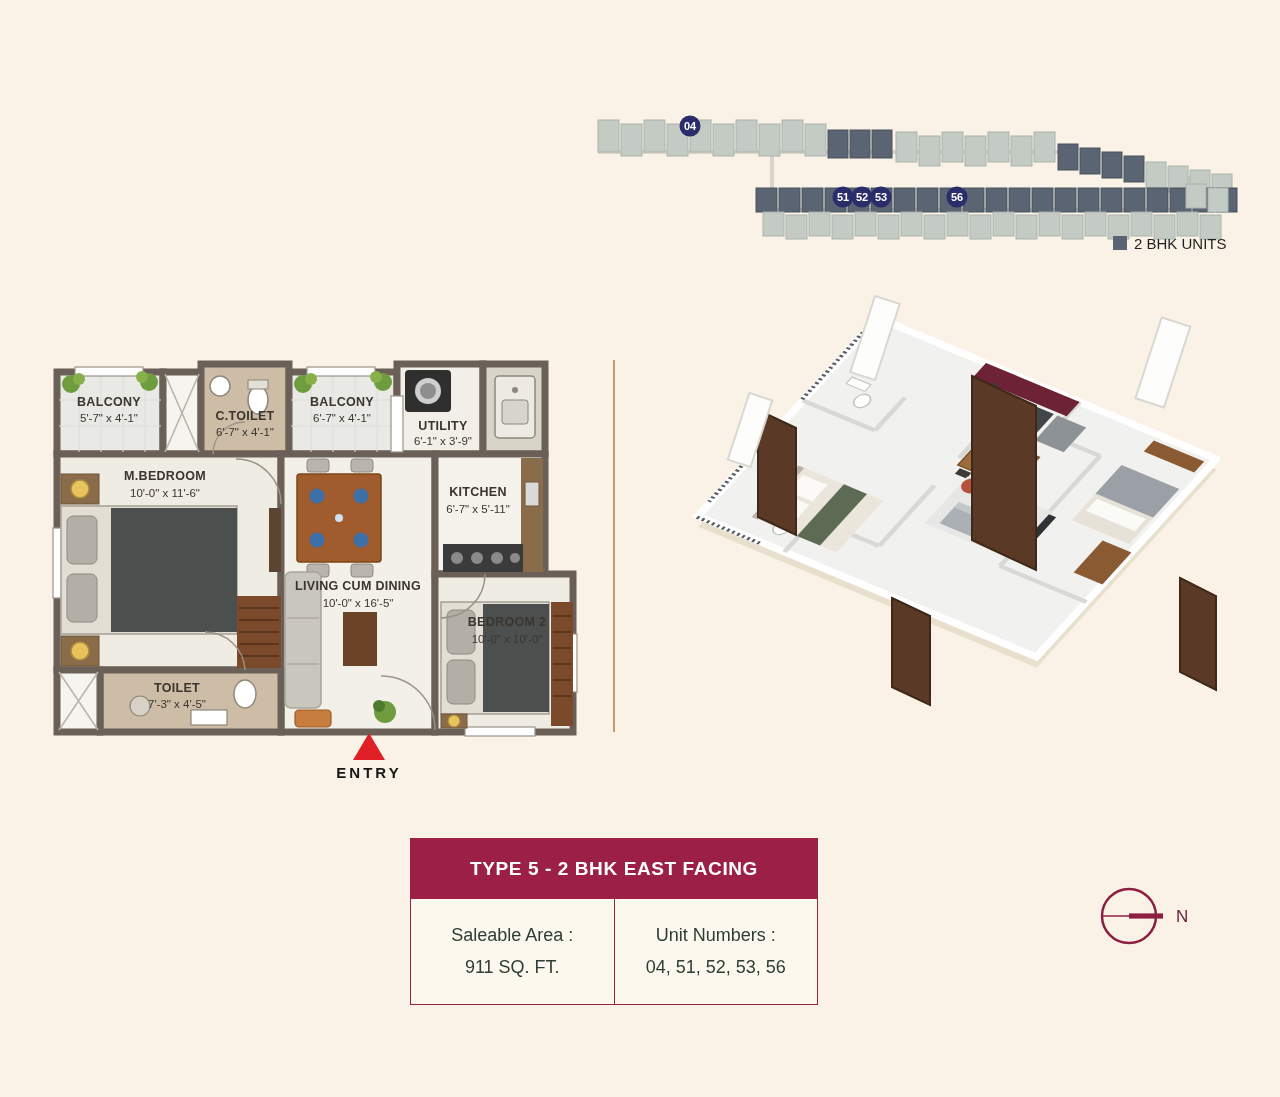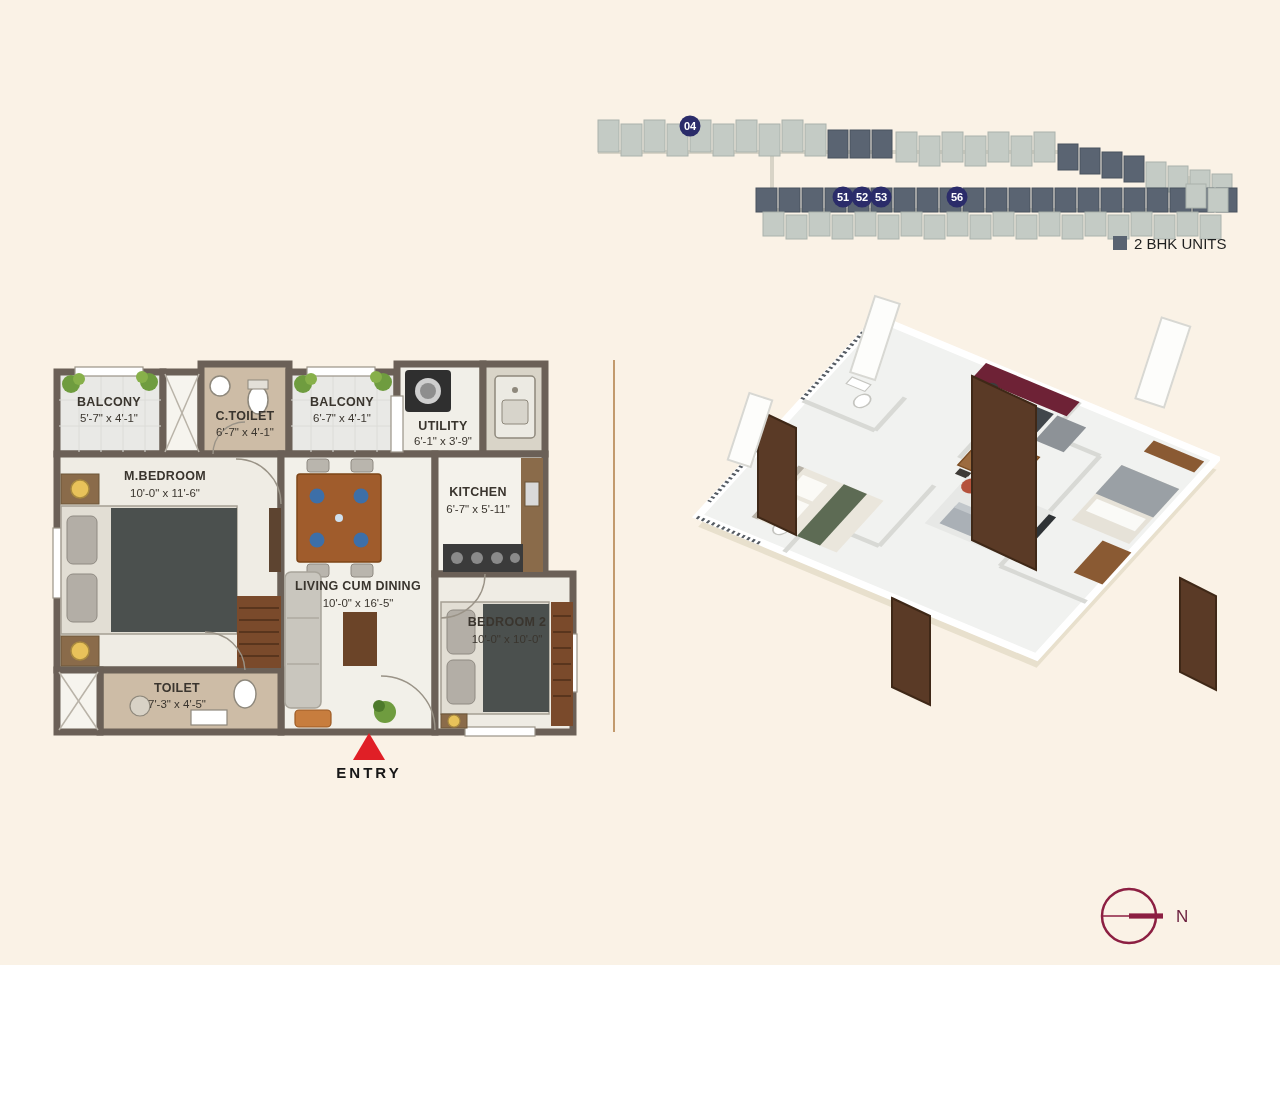--- a/index.html
+++ b/index.html
@@ -1,17 +1,17 @@
 <!DOCTYPE html>
 <html><head>
 <meta charset="utf-8">
 <style>
   html,body{margin:0;padding:0;}
   body{font-family:"Liberation Sans",sans-serif;}
-  .canvas{position:relative;width:1280px;height:965px;background:#faf2e6;overflow:hidden;}
+  .canvas{position:relative;width:1280px;height:1097px;background:#faf2e6;overflow:hidden;}
   .abs{position:absolute;}
   svg text{font-family:"Liberation Sans",sans-serif;}
 
   
   .info-box{left:410px;top:838px;width:408px;border:1.5px solid #9c1f45;background:#fcf8ee;box-sizing:border-box;}
   .info-box .hdr{background:#9c1f45;color:#ffffff;text-align:center;font-weight:bold;
     font-size:19px;letter-spacing:.6px;padding:19px 4px;}
   .info-box .body{display:flex;}
   .info-box .cell{flex:1;text-align:center;padding:21px 8px;color:#2e3d35;font-size:18px;line-height:1.75;}
   .info-box .cell.right{border-left:1.5px solid #9c1f45;}
@@ -395,20 +395,33 @@
       <polygon points="560,298 596,316 596,410 560,392" fill="#5a3a26" stroke="#3f2817" stroke-width="2"></polygon>
     </g>
 
     <g>
       <rect x="242" y="18" width="26" height="80" fill="#fdfdfb" stroke="#d8d8d3" stroke-width="2" transform="rotate(18 255 58)"></rect>
       <rect x="528" y="40" width="30" height="85" fill="#fdfdfb" stroke="#d8d8d3" stroke-width="2" transform="rotate(18 543 82)"></rect>
       <rect x="118" y="115" width="24" height="70" fill="#fdfdfb" stroke="#d8d8d3" stroke-width="2" transform="rotate(18 130 150)"></rect>
     </g>
   </svg>
 
+  <div class="abs info-box">
+    <div class="hdr">TYPE 5 - 2 BHK EAST FACING</div>
+    <div class="body">
+      <div class="cell">
+        <div>Saleable Area :</div>
+        <div>911 SQ. FT.</div>
+      </div>
+      <div class="cell right">
+        <div>Unit Numbers :</div>
+        <div>04, 51, 52, 53, 56</div>
+      </div>
+    </div>
+  </div>
 
   <svg class="abs" style="left:1096px;top:880px;" width="110" height="74" viewBox="0 0 110 74">
     <circle cx="33" cy="36" r="27" fill="none" stroke="#8c1f42" stroke-width="2.5"></circle>
     <line x1="5" y1="36" x2="61" y2="36" stroke="#8c1f42" stroke-width="1.6"></line>
     <rect x="33" y="33.4" width="34" height="5.2" fill="#8c1f42"></rect>
     <text class="north-text" x="80" y="42">N</text>
   </svg>
 
 </div>
 

